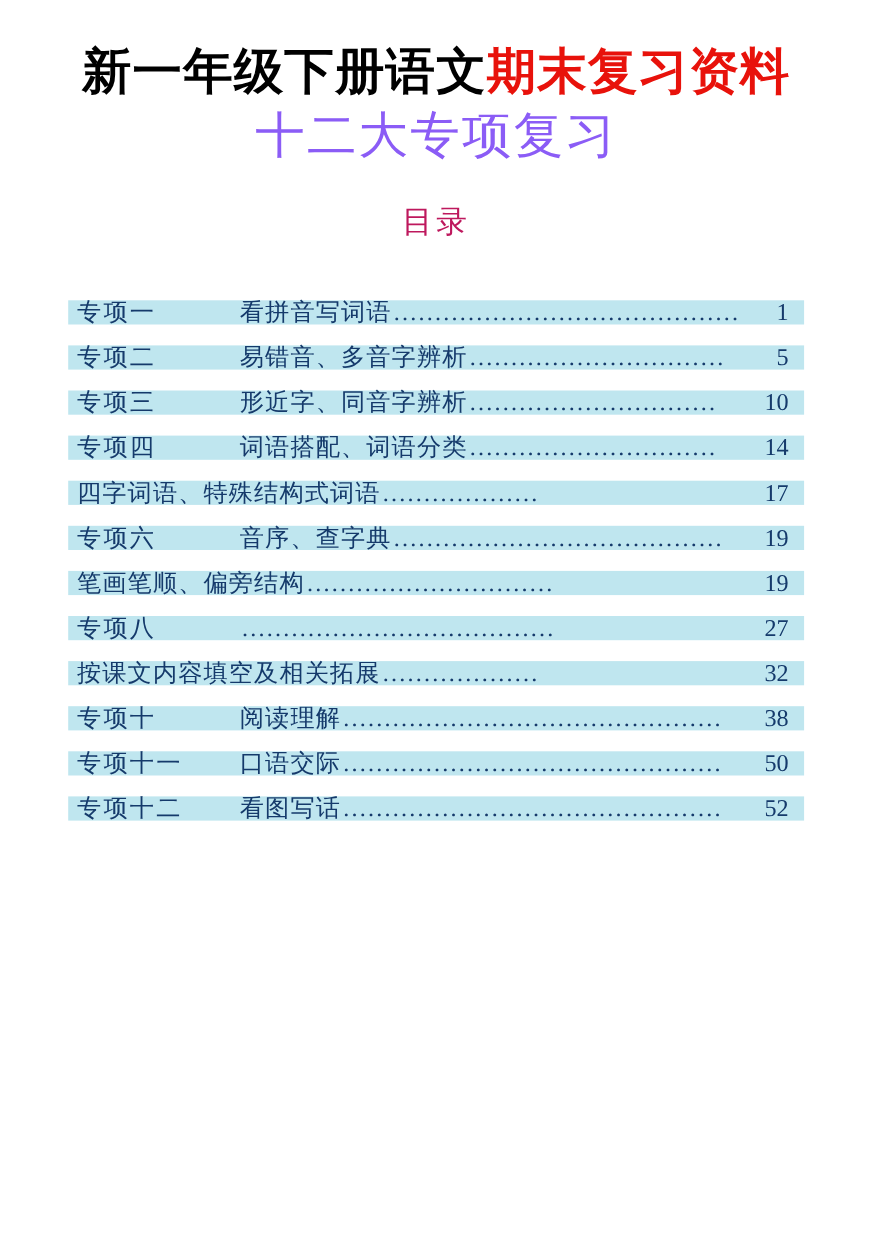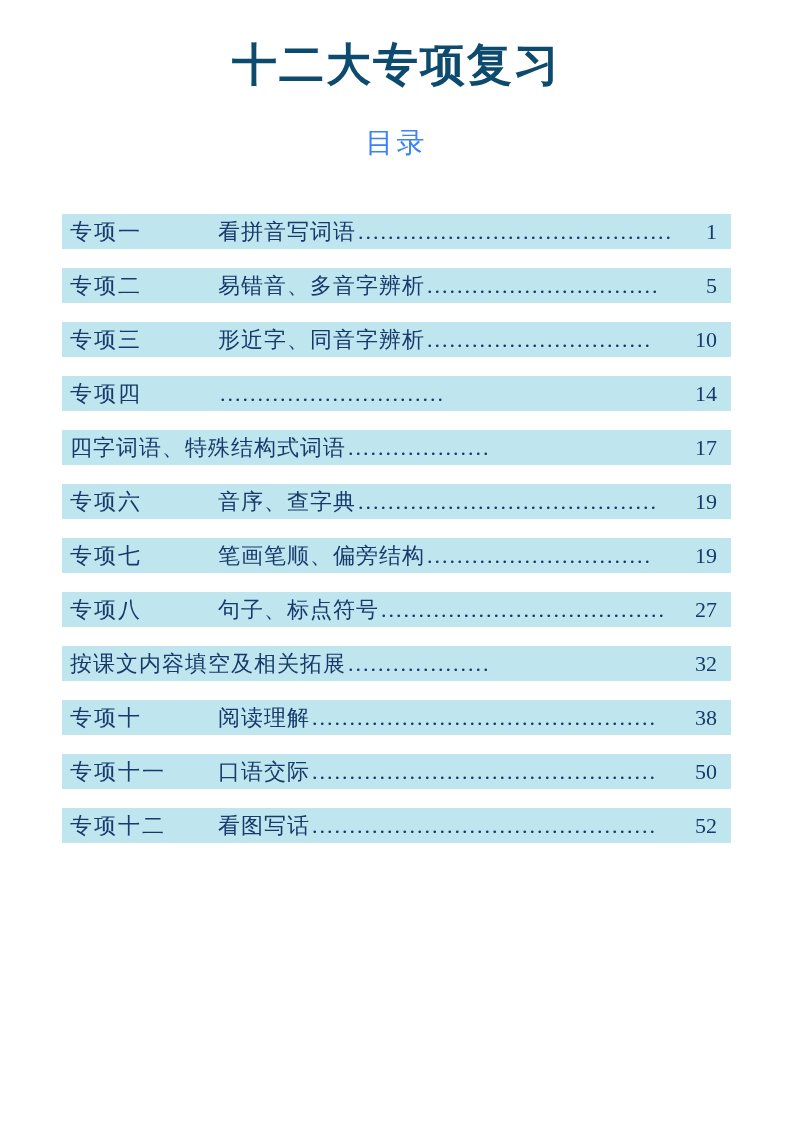--- a/index.html
+++ b/index.html
@@ -36,22 +36,22 @@
   }
   .title-line1 .black {
     color: #000000;
   }
   .title-line1 .red {
     color: #e8120b;
   }
   .title-line2 {
     margin-top: 8px;
     font-size: 45px;
-    font-weight: bold;
-    color: #0c4a6e;
+    font-weight: normal;
+    color: #8b5cf6;
     letter-spacing: 2px;
     font-family: "DejaVu Serif", "Liberation Serif", serif;
   }
 
   
   .info-line {
     margin-top: 36px;
     text-align: center;
     font-size: 21px;
     font-weight: bold;
@@ -65,34 +65,34 @@
   }
   .blank-class { width: 96px; }
   .blank-name  { width: 85px; }
   .info-gap { display: inline-block; width: 26px; }
 
   
   .catalog-heading {
     margin-top: 34px;
     text-align: center;
     font-size: 28px;
-    color: #3b82f6;
+    color: #be185d;
     letter-spacing: 3px;
   }
 
   
   .toc {
     margin-top: 52px;
     padding: 0 62px;
   }
   .toc-row {
     display: flex;
     align-items: center;
     background: #bfe6ef;
-    height: 35px;
+    height: 22px;
     margin-bottom: 19px;
     font-size: 22px;
     color: #153a6b;
     padding: 0 8px;
     box-sizing: border-box;
     white-space: nowrap;
   }
   .toc-label {
     flex: 0 0 148px;
     letter-spacing: 2px;
@@ -113,20 +113,21 @@
     min-width: 26px;
     padding-right: 6px;
   }
 </style>
 </head>
 <body>
 
 <div class="page">
 
   <div class="title-block">
+    <div class="title-line1"><span class="black">新一年级下册语文</span><span class="red">期末复习资料</span></div>
     <div class="title-line2">十二大专项复习</div>
   </div>
 
 
   <div class="catalog-heading">目录</div>
 
   <div class="toc">
 
     <div class="toc-row">
       <span class="toc-label">专项一</span>
@@ -144,47 +145,46 @@
 
     <div class="toc-row">
       <span class="toc-label">专项三</span>
       <span class="toc-title">形近字、同音字辨析</span>
       <span class="toc-dots">..............................</span>
       <span class="toc-page">10</span>
     </div>
 
     <div class="toc-row">
       <span class="toc-label">专项四</span>
+      <span class="toc-title">词语搭配、词语分类</span>
       <span class="toc-dots">..............................</span>
       <span class="toc-page">14</span>
     </div>
 
     <div class="toc-row">
       <span class="toc-title">四字词语、特殊结构式词语</span>
       <span class="toc-dots">...................</span>
       <span class="toc-page">17</span>
     </div>
 
     <div class="toc-row">
       <span class="toc-label">专项六</span>
       <span class="toc-title">音序、查字典</span>
       <span class="toc-dots">........................................</span>
       <span class="toc-page">19</span>
     </div>
 
     <div class="toc-row">
-      <span class="toc-label">专项七</span>
       <span class="toc-title">笔画笔顺、偏旁结构</span>
       <span class="toc-dots">..............................</span>
       <span class="toc-page">19</span>
     </div>
 
     <div class="toc-row">
       <span class="toc-label">专项八</span>
-      <span class="toc-title">句子、标点符号</span>
       <span class="toc-dots">......................................</span>
       <span class="toc-page">27</span>
     </div>
 
     <div class="toc-row">
       <span class="toc-title">按课文内容填空及相关拓展</span>
       <span class="toc-dots">...................</span>
       <span class="toc-page">32</span>
     </div>
 

